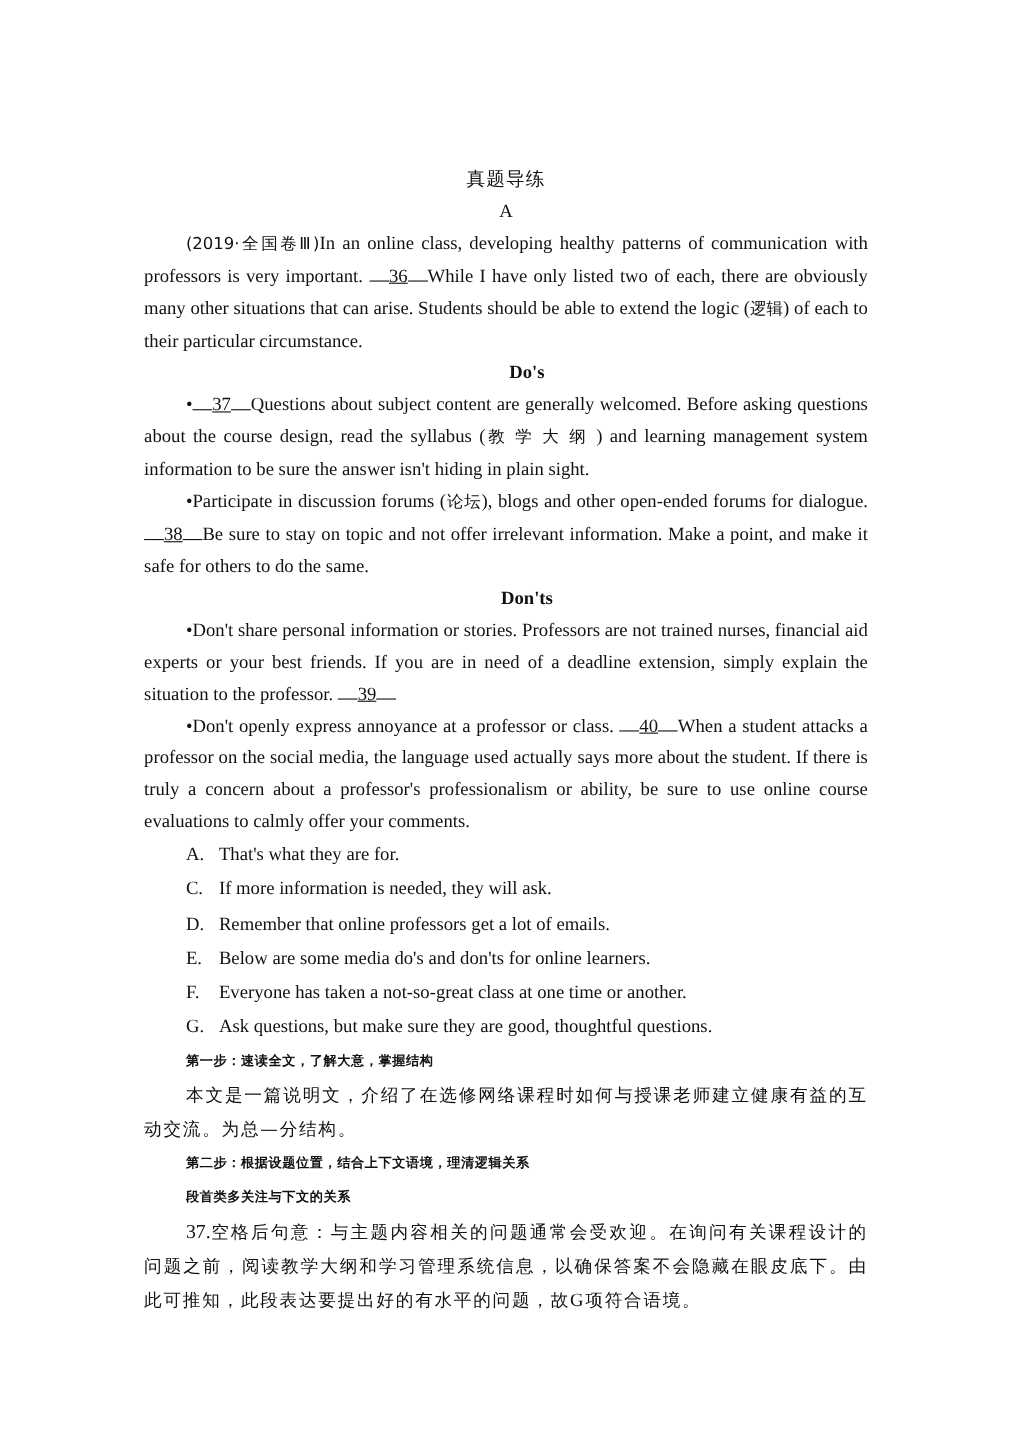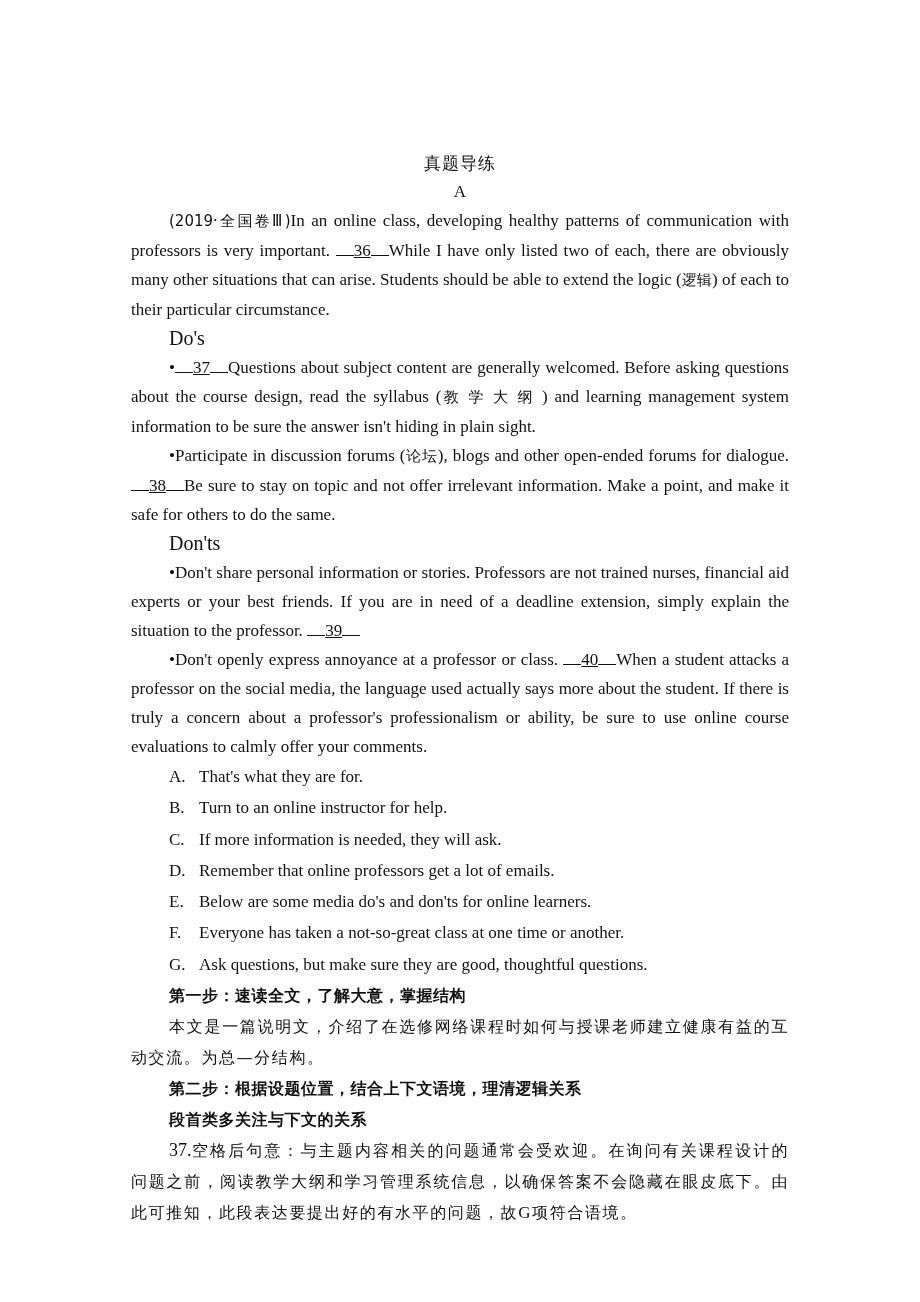--- a/index.html
+++ b/index.html
@@ -37,24 +37,25 @@
     }
     .p {
       font-size: 17px;
       line-height: 29px;
       text-align: justify;
       text-align-last: left;
       text-indent: 38px;
       margin: 0;
     }
     .heading-en {
-      font-weight: normal;
-      font-size: 20px;
+      font-weight: bold;
+      font-size: 17px;
       line-height: 29px;
       padding-left: 38px;
+      text-align: center;
     }
     .blank {
       display: inline-block;
       text-indent: 0;
     }
     .blank .num {
       text-decoration: underline;
     }
     .blank .u {
       display: inline-block;
@@ -69,21 +70,21 @@
     }
     .option .letter {
       display: inline-block;
       width: 30px;
     }
     .cn {
       font-family: "DejaVu Sans", sans-serif;
     }
     .cn-step {
       font-family: "DejaVu Sans", sans-serif;
-      font-size: 16px;
+      font-size: 12px;
       line-height: 31px;
       padding-left: 38px;
       font-weight: bold;
       letter-spacing: 0.5px;
     }
     .cn-p {
       font-family: "DejaVu Serif", serif;
       font-size: 16px;
       line-height: 31px;
       text-indent: 38px;
@@ -131,21 +132,20 @@
   <p class="p">
     <span>•</span><span>Don't share personal information or stories. Professors are not trained nurses, financial aid experts or your best friends. If you are in need of a deadline extension, simply explain the situation to the professor. </span><span class="blank"><span class="u" style="width:18px"></span><span class="num">39</span><span class="u" style="width:18px"></span></span>
   </p>
 
   <p class="p">
     <span>•</span><span>Don't openly express annoyance at a professor or class. </span><span class="blank"><span class="u" style="width:18px"></span><span class="num">40</span><span class="u" style="width:18px"></span></span><span>When a student attacks a professor on the social media, the language used actually says more about the student. If there is truly a concern about a professor's professionalism or ability, be sure to use online course evaluations to calmly offer your comments.</span>
   </p>
 
   <div>
     <div class="option"><span class="letter">A.</span><span>That's what they are for.</span></div>
-    <div class="option"><span class="letter">B.</span><span>Turn to an online instructor for help.</span></div>
     <div class="option"><span class="letter">C.</span><span>If more information is needed, they will ask.</span></div>
     <div class="option"><span class="letter">D.</span><span>Remember that online professors get a lot of emails.</span></div>
     <div class="option"><span class="letter">E.</span><span>Below are some media do's and don'ts for online learners.</span></div>
     <div class="option"><span class="letter">F.</span><span>Everyone has taken a not-so-great class at one time or another.</span></div>
     <div class="option"><span class="letter">G.</span><span>Ask questions, but make sure they are good, thoughtful questions.</span></div>
   </div>
 
   <div class="cn-step">第一步：速读全文，了解大意，掌握结构</div>
 
   <p class="cn-p">

